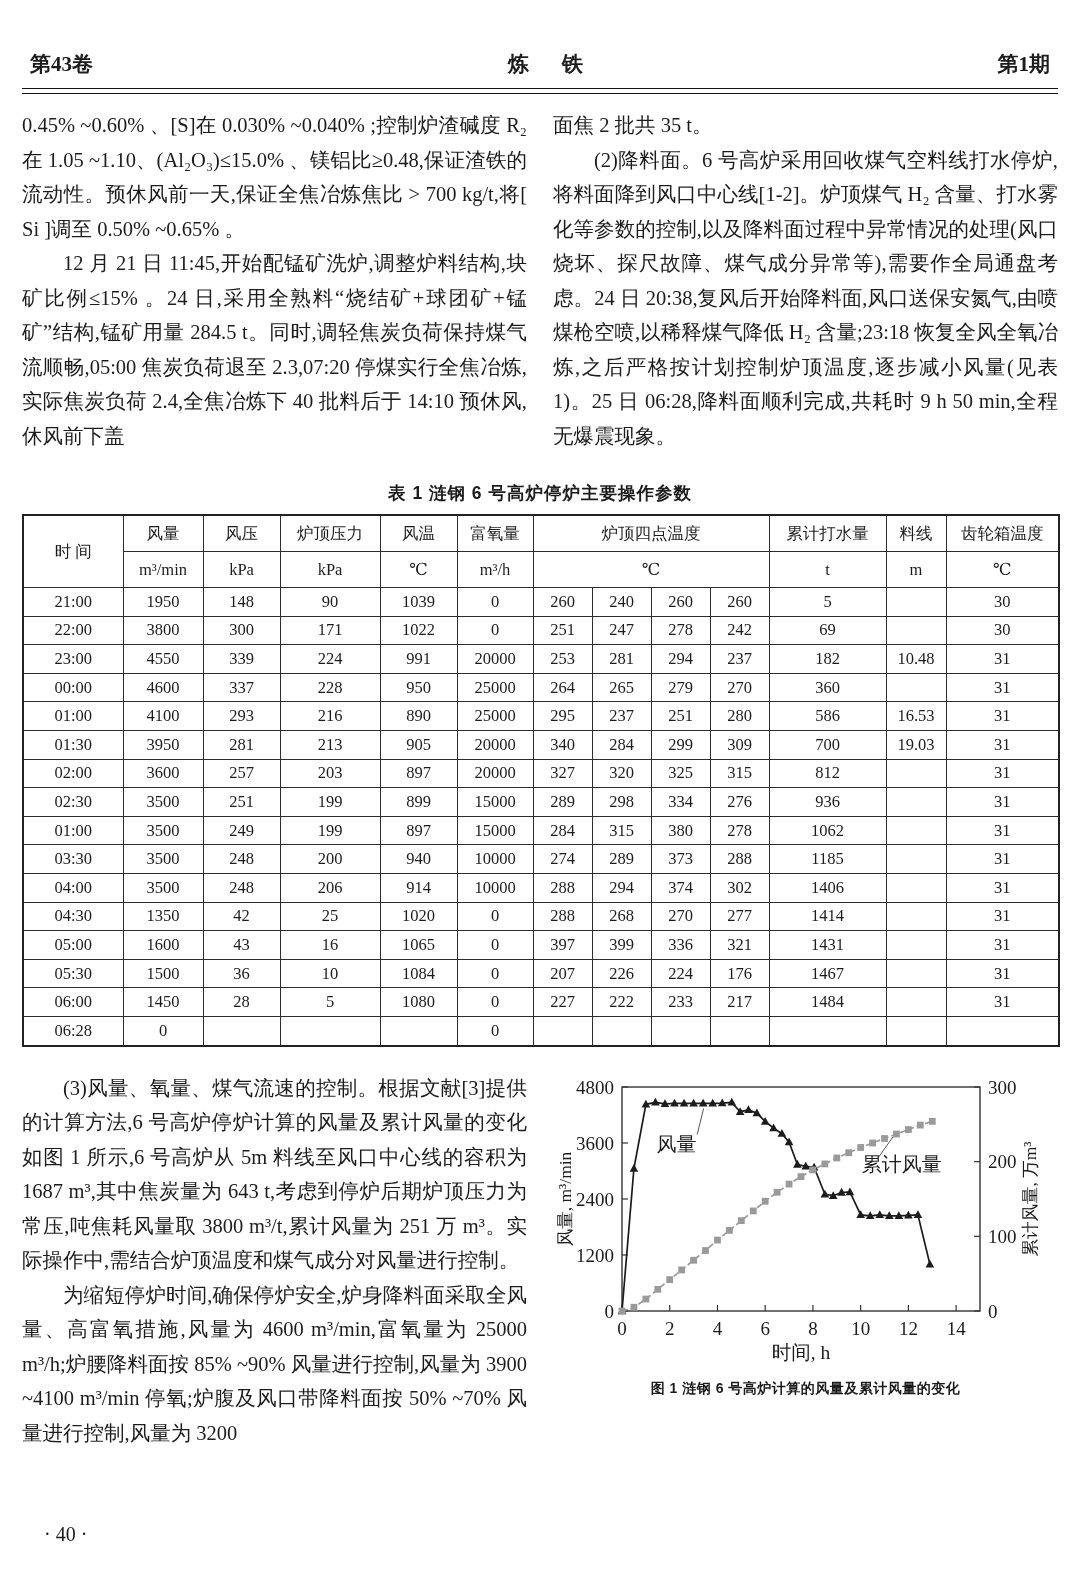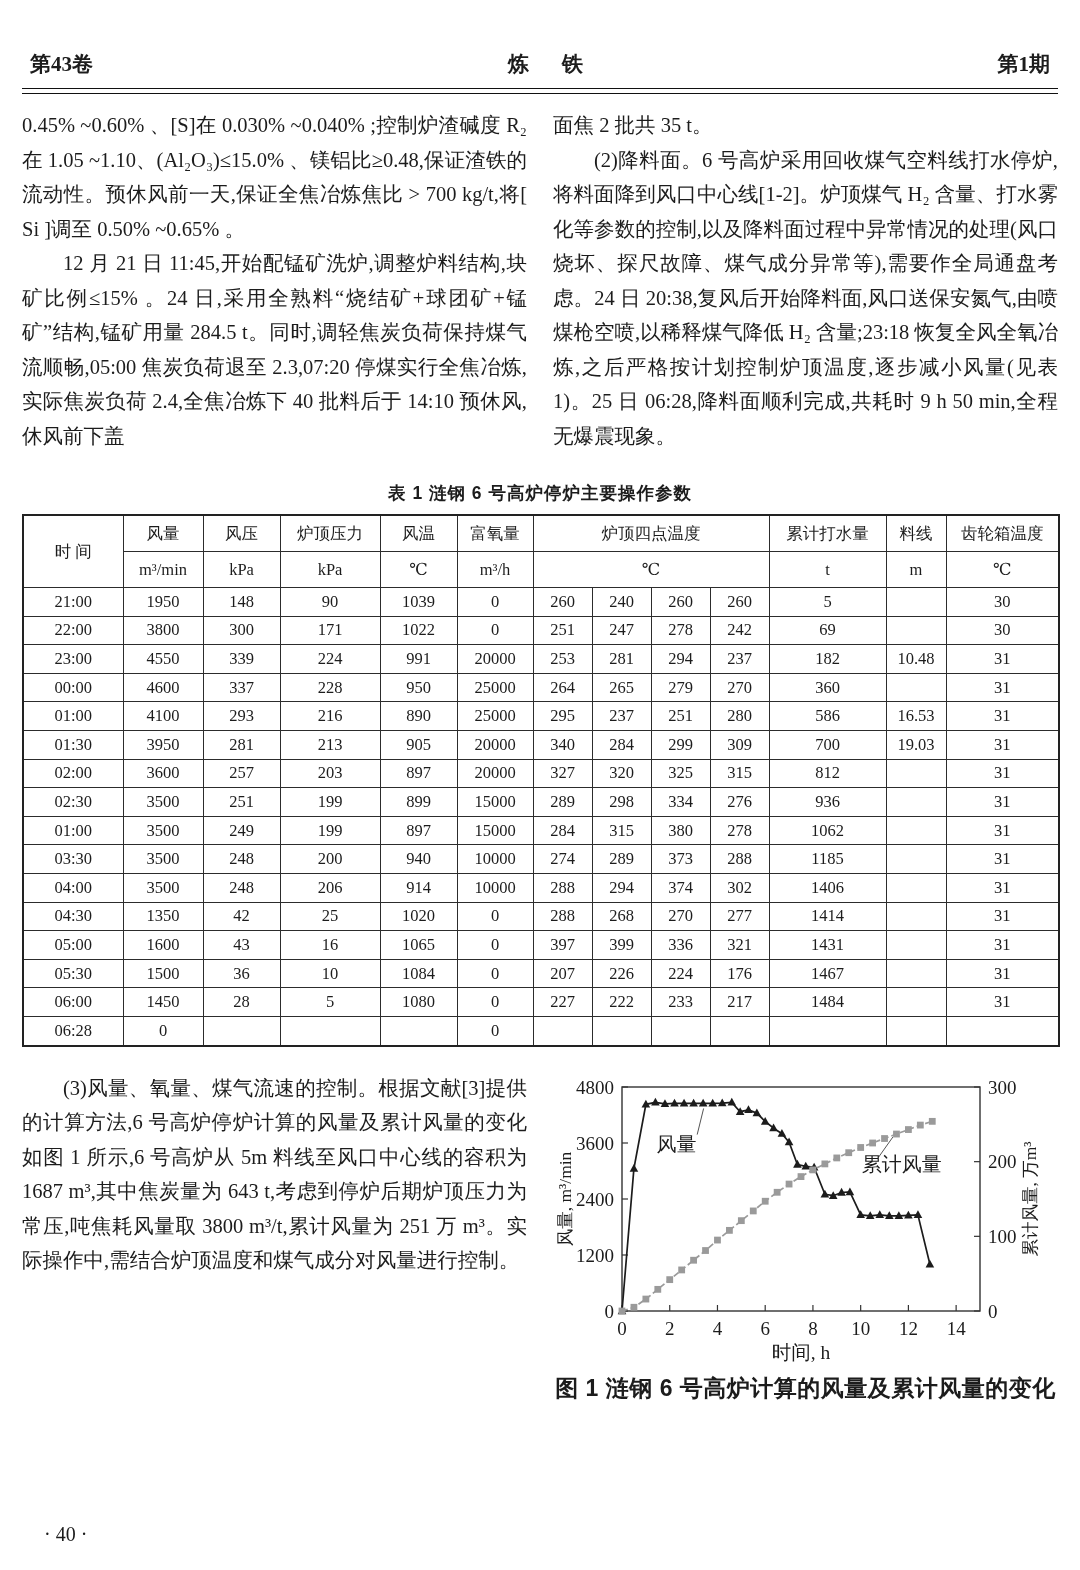--- a/index.html
+++ b/index.html
@@ -31,21 +31,21 @@
   table.ops td{
     border:1px solid #2c2c2c;text-align:center;padding:0 2px;
     overflow:hidden;white-space:nowrap;
   }
   table.ops thead td{height:35px;}
   table.ops tbody td{height:27.6px;}
   .cols.bottom{margin-top:24px;}
   .figure svg{display:block;margin:0 auto;font-family:"Liberation Serif","DejaVu Serif",serif;}
   .fig-caption{
     text-align:center;font-family:"Liberation Sans","DejaVu Sans",sans-serif;
-    font-weight:bold;font-size:23px;margin:8px 0 16px 0;letter-spacing:0.5px;
+    font-weight:bold;font-size:14px;margin:8px 0 16px 0;letter-spacing:0.5px;
   }
   .pg-footer{position:absolute;left:44px;bottom:24px;font-size:20px;}
 </style>
 </head>
 <body>
 
 <div class="page">
 
   <div class="pg-header">
     <span>第43卷</span>
@@ -349,20 +349,21 @@
             <td></td>
             <td></td>
           </tr>
         </tbody>
     </table>
   </div>
 
   <div class="cols bottom">
     <div class="col">
         <p class="indent">(3)风量、氧量、煤气流速的控制。根据文献[3]提供的计算方法,6 号高炉停炉计算的风量及累计风量的变化如图 1 所示,6 号高炉从 5m 料线至风口中心线的容积为 1687 m³,其中焦炭量为 643 t,考虑到停炉后期炉顶压力为常压,吨焦耗风量取 3800 m³/t,累计风量为 251 万 m³。实际操作中,需结合炉顶温度和煤气成分对风量进行控制。</p>
+        <p class="indent">为缩短停炉时间,确保停炉安全,炉身降料面采取全风量、高富氧措施,风量为 4600 m³/min,富氧量为 25000 m³/h;炉腰降料面按 85% ~90% 风量进行控制,风量为 3900 ~4100 m³/min 停氧;炉腹及风口带降料面按 50% ~70% 风量进行控制,风量为 3200</p>
       </div>
     <div class="col">
       <div class="figure">
         <svg width="500" height="292" viewBox="0 0 500 292">
             <rect x="66" y="16" width="358" height="224" fill="none" stroke="#333" stroke-width="1.4"></rect>
             <line x1="66" y1="240" x2="72" y2="240" stroke="#333" stroke-width="1.2"></line>
             <text x="58" y="246.5" text-anchor="end" font-size="19" fill="#1c1c1c">0</text>
             <line x1="66" y1="184" x2="72" y2="184" stroke="#333" stroke-width="1.2"></line>
             <text x="58" y="190.5" text-anchor="end" font-size="19" fill="#1c1c1c">1200</text>
             <line x1="66" y1="128" x2="72" y2="128" stroke="#333" stroke-width="1.2"></line>

